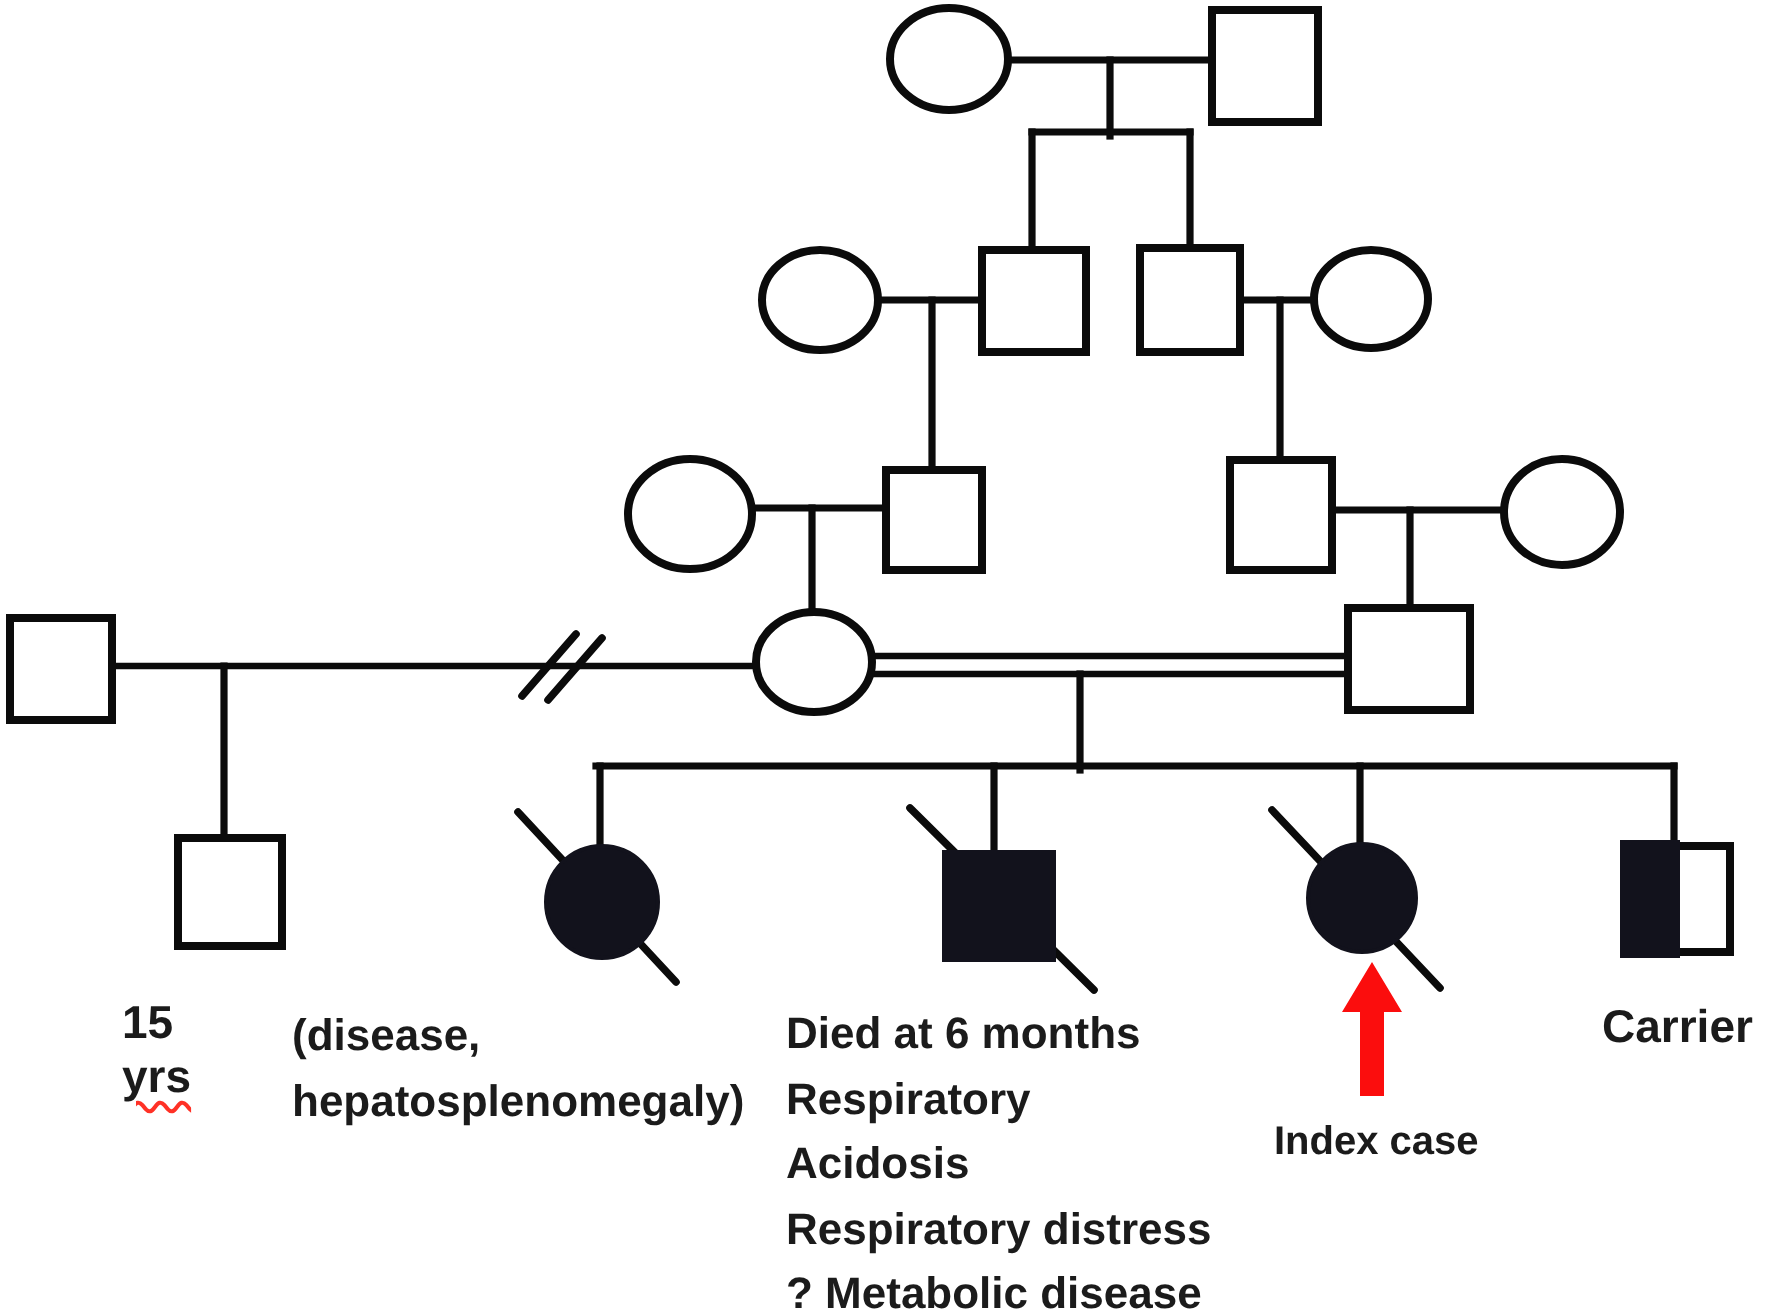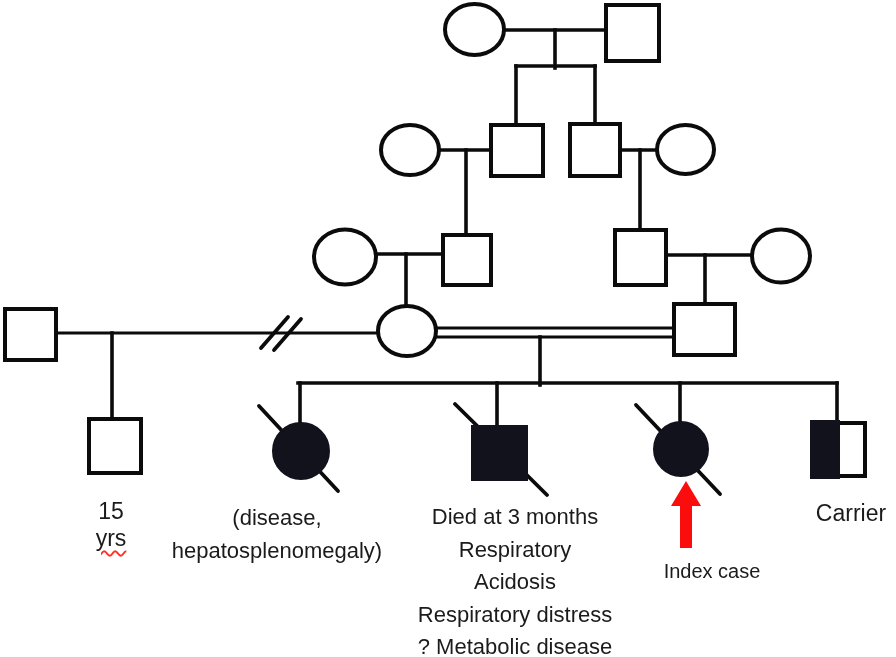--- a/index.html
+++ b/index.html
@@ -14,21 +14,21 @@
   html,body{width:896px;height:657px;overflow:hidden;}
   body{background:var(--background);font-family:"Liberation Sans",sans-serif;}
   .stage{position:relative;width:896px;height:657px;background:var(--background);}
   svg{position:absolute;left:0;top:0;}
   .ln{stroke:var(--line);stroke-width:3.6;fill:none;stroke-linecap:square;}
   .thin{stroke-width:3.2;}
   .shape{stroke:var(--line);stroke-width:4;fill:#ffffff;}
   .filled{fill:var(--affected-fill);stroke:var(--affected-fill);stroke-width:2;}
   .slash{stroke:var(--line);stroke-width:3.8;stroke-linecap:round;}
   .arrow{fill:var(--arrow);stroke:none;}
-  .lbl{position:absolute;color:var(--text);font-weight:normal;text-align:center;white-space:nowrap;}
+  .lbl{position:absolute;color:var(--text);font-weight:bold;text-align:left;white-space:nowrap;}
   .lbl span{display:block;}
   .age{left:61px;top:498px;width:100px;font-size:23px;}
   .age .inline{display:inline;}
   .wavy{display:inline;text-decoration-line:underline;text-decoration-style:wavy;
         text-decoration-color:var(--underline-squiggle);text-decoration-thickness:2px;text-underline-offset:4px;}
   .cap1{left:146px;top:501px;width:262px;font-size:22px;line-height:33px;}
   .cap2{left:393px;top:501px;width:244px;font-size:22px;line-height:32.5px;}
   .index{left:637px;top:560px;width:150px;font-size:20px;}
   .carrier{left:801px;top:500px;width:100px;font-size:23px;}
 </style>
@@ -101,21 +101,21 @@
   <div class="lbl age">
     <span class="inline">15 </span><span class="wavy">yrs</span>
   </div>
 
   <div class="lbl cap1">
     <span>(disease,</span>
     <span>hepatosplenomegaly)</span>
   </div>
 
   <div class="lbl cap2">
-    <span>Died at 3 months</span>
+    <span>Died at 6 months</span>
     <span>Respiratory</span>
     <span>Acidosis</span>
     <span>Respiratory distress</span>
     <span>? Metabolic disease</span>
   </div>
 
   <div class="lbl index">Index case</div>
 
   <div class="lbl carrier">Carrier</div>
 

